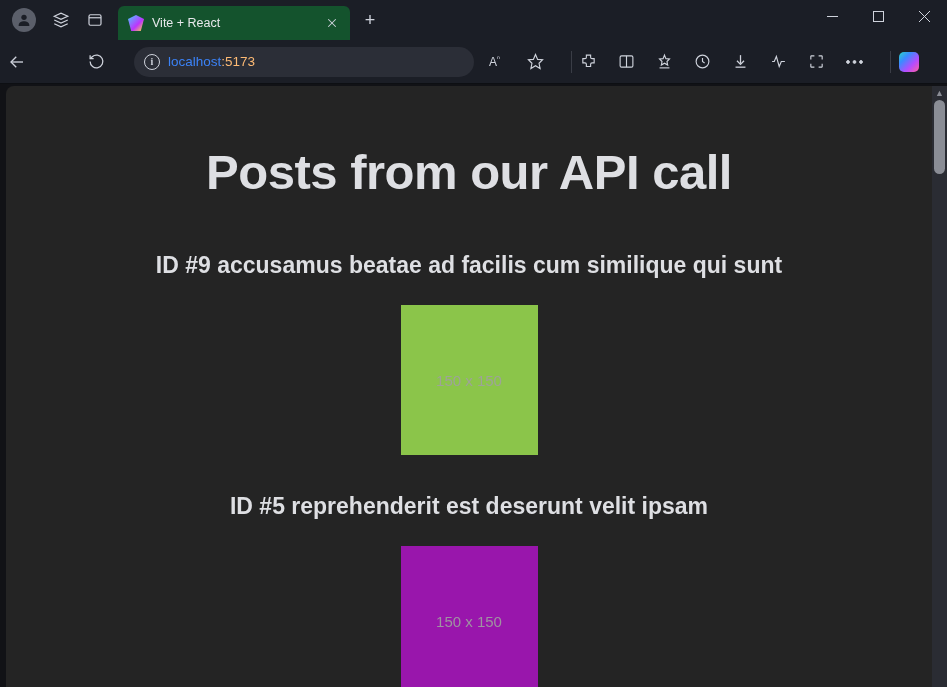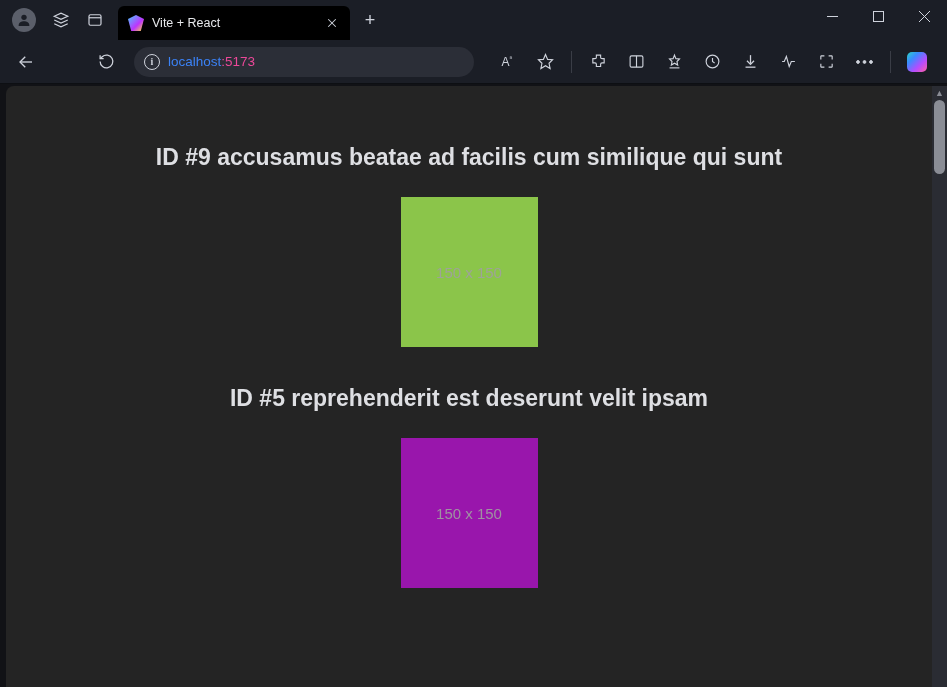--- a/index.html
+++ b/index.html
@@ -21,21 +21,21 @@
     display: flex; align-items: center; justify-content: center;
   }
   .avatar svg { width: 16px; height: 16px; fill: #1b1e26; }
   .tb-icon { width: 18px; height: 18px; display: flex; align-items: center; justify-content: center; color: #cfd3dc; }
   .tb-icon svg { stroke: currentColor; fill: none; }
   
   .tab {
     margin-left: 14px;
     height: 34px;
     min-width: 232px;
-    background: #000000;
+    background: #14532d;
     border-radius: 6px 6px 0 0;
     display: flex;
     align-items: center;
     padding: 0 10px;
     gap: 8px;
     margin-top: 6px;
   }
   .tab .favicon {
     width: 16px; height: 16px;
     background: linear-gradient(135deg, #47caff 0%, #bd34fe 60%, #ffdd35 100%);
@@ -55,40 +55,40 @@
   
   .toolbar {
     height: 44px;
     background: #1b1e26;
     display: flex;
     align-items: center;
     padding: 0 8px;
     gap: 4px;
     border-bottom: 1px solid #0d0f13;
   }
-  .tbtn { width: 36px; height: 32px; display:flex; align-items:center; justify-content:center; color:#cfd3dc; border-radius:4px;}
+  .tbtn { width: 36px; height: 32px; display:flex; align-items:center; justify-content:flex-start; color:#cfd3dc; border-radius:4px;}
   .tbtn.disabled { color:#6b6f7a; }
   .tbtn svg { stroke: currentColor; fill: none; }
   
   .address {
     flex: 0 0 340px;
     height: 30px;
     background: #2b2e37;
     border-radius: 15px;
     display: flex;
     align-items: center;
     padding: 0 10px;
     gap: 8px;
     color: #cfd3dc;
     font-size: 13.5px;
     margin: 0 6px;
   }
   .address .info-ico { width:16px; height:16px; border:1.4px solid #cfd3dc; border-radius:50%; display:flex; align-items:center; justify-content:center; font-size:10px; font-weight:bold; font-family: Georgia, serif;}
   .address .url-host { color: #3b82f6; }
-  .address .url-port { color: #ec4899; }
+  .address .url-port { color: #fdba74; }
   
   .right-icons { display:flex; align-items:center; gap:2px; margin-left:auto; padding-right:4px;}
   .copilot {
     width: 20px; height: 20px; border-radius: 5px;
     background: linear-gradient(135deg, #2bd4c4 0%, #3a8bff 30%, #b44cff 65%, #ff5fa2 100%);
   }
   
   
   .content-wrap {
     height: calc(687px - 40px - 44px);
@@ -278,20 +278,21 @@
       </div>
     <div style="width:1px;height:22px;background:#3a3d46;margin:0 6px;"></div>
     <div class="tbtn">
         <div class="copilot"></div>
       </div>
   </div>
 </div>
 
 <div class="content-wrap">
   <div class="viewport">
+    <h1 class="page-title">Posts from our API call</h1>
 
     <h2 class="post-heading">ID #9 accusamus beatae ad facilis cum similique qui sunt</h2>
     <div class="thumb" style="background:#8bc54a;">150 x 150</div>
 
     <h2 class="post-heading">ID #5 reprehenderit est deserunt velit ipsam</h2>
     <div class="thumb" style="background:#9916ac;">150 x 150</div>
   </div>
   <div class="scrollbar">
     <div class="scroll-arrow up">▲</div>
     <div class="scroll-thumb"></div>

